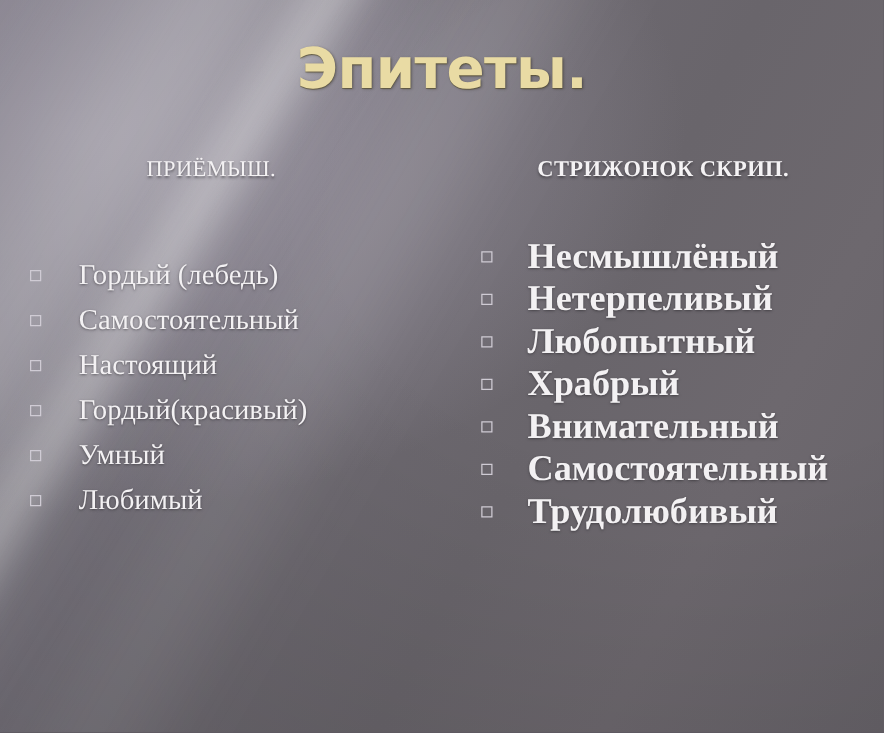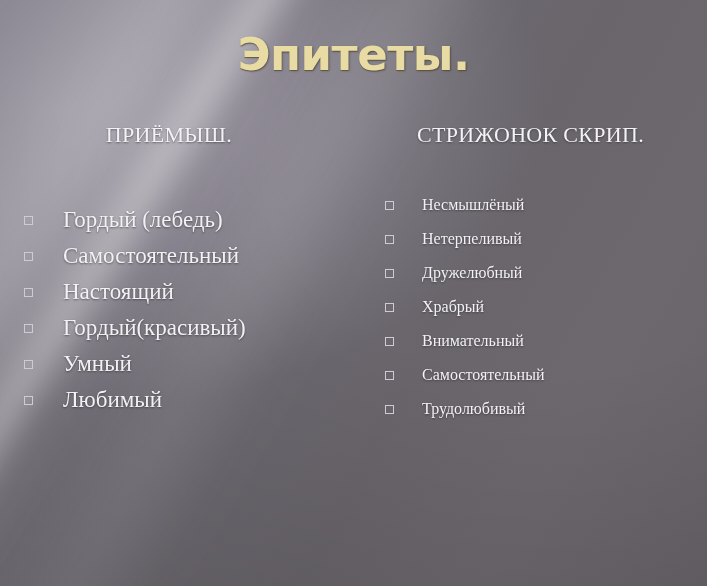--- a/index.html
+++ b/index.html
@@ -112,26 +112,26 @@
       1px 1px 2px rgba(40,35,20,0.45);
     white-space: nowrap;
   }
 
   
   .column {
     position: absolute;
     top: 120px;
   }
   .col-left  { left: 6px;   width: 348px; }
-  .col-right { left: 360px; width: 347px; }
+  .col-right { left: 360px; width: 347px; font-weight: bold; }
 
   .col-header {
     text-align: center;
     color: #f4f2f4;
-    font-size: 22px;
+    font-size: 18px;
     line-height: 30px;
     letter-spacing: 0.3px;
     white-space: nowrap;
     text-shadow: 0 1px 2px rgba(30,28,32,0.5);
   }
   .col-left  .col-header { padding-right: 22px; }
   .col-right .col-header { padding-right: 6px; }
 
   .bullet-list {
     list-style: none;
@@ -145,21 +145,21 @@
     position: relative;
     color: #f3f1f3;
     text-shadow: 0 1px 2px rgba(30,28,32,0.5);
   }
   .col-left .bullet-item {
     font-size: 23px;
     line-height: 36px;
     padding-left: 57px;
   }
   .col-right .bullet-item {
-    font-size: 16px;
+    font-size: 29px;
     line-height: 34px;
     padding-left: 62px;
   }
 
   
   .bullet-marker {
     position: absolute;
     left: 18px;
     width: 9px;
     height: 9px;
@@ -224,21 +224,21 @@
         <li class="bullet-item">
           <span class="bullet-marker"></span>
           <span class="bullet-text">Несмышлёный</span>
         </li>
         <li class="bullet-item">
           <span class="bullet-marker"></span>
           <span class="bullet-text">Нетерпеливый</span>
         </li>
         <li class="bullet-item">
           <span class="bullet-marker"></span>
-          <span class="bullet-text">Дружелюбный</span>
+          <span class="bullet-text">Любопытный</span>
         </li>
         <li class="bullet-item">
           <span class="bullet-marker"></span>
           <span class="bullet-text">Храбрый</span>
         </li>
         <li class="bullet-item">
           <span class="bullet-marker"></span>
           <span class="bullet-text">Внимательный</span>
         </li>
         <li class="bullet-item">

